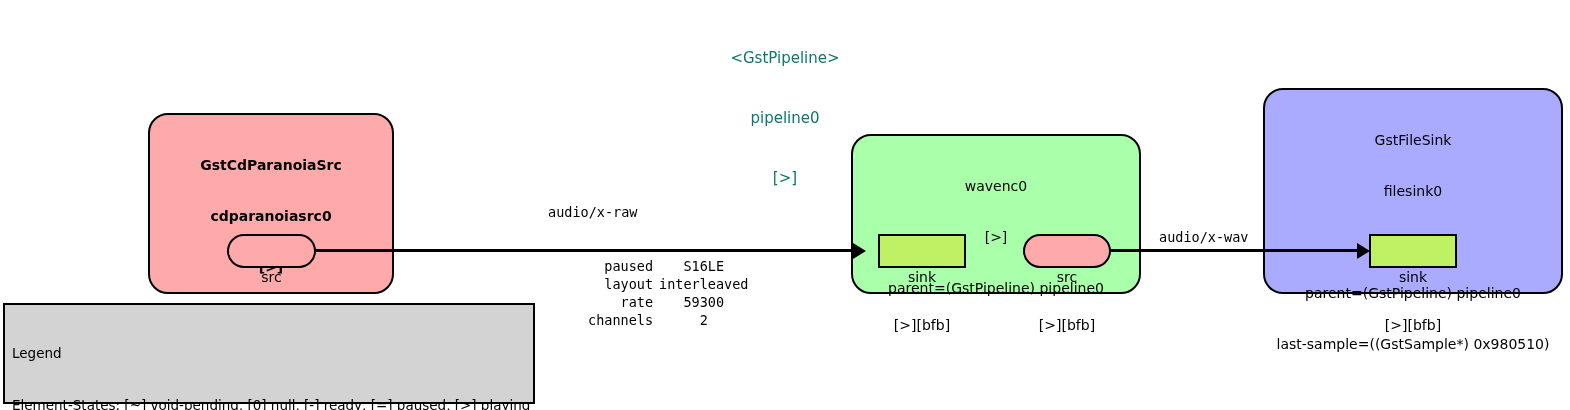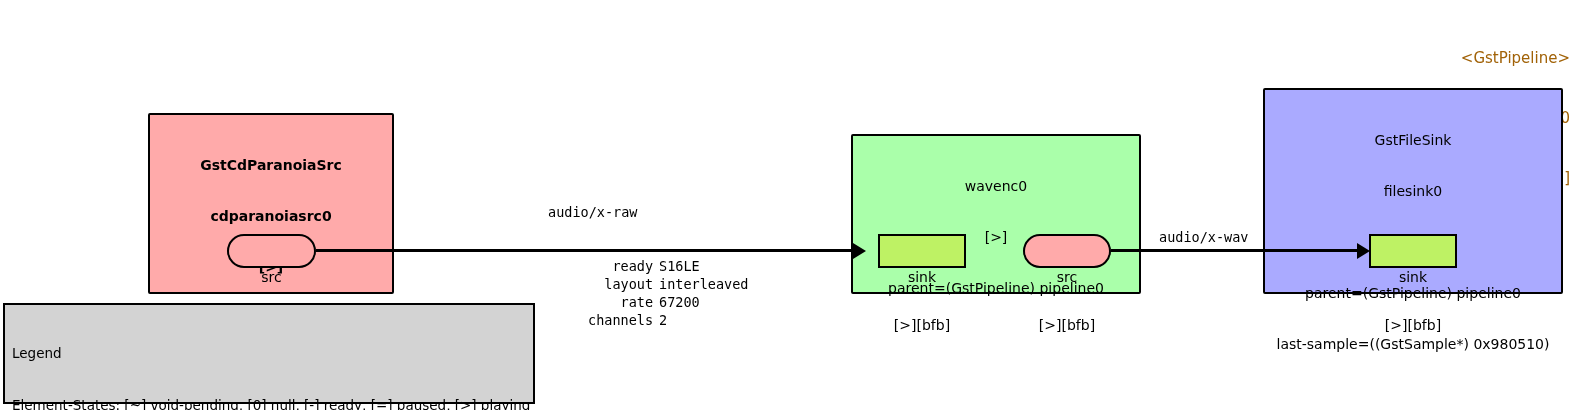--- a/index.html
+++ b/index.html
@@ -14,34 +14,34 @@
     overflow: hidden;
     font-family: "DejaVu Sans", sans-serif;
   }
 
   
   #pipeline-title {
     position: absolute;
     left: 0;
     top: 8px;
     width: 1570px;
-    text-align: right;
+    text-align: center;
     font-size: 15px;
     line-height: 20px;
-    color: #a16207;
+    color: #0f766e;
     white-space: pre;
   }
   #pipeline-title .tline { display: block; }
 
   
   .element {
     position: absolute;
     box-sizing: border-box;
     border: 2px solid #000000;
-    border-radius: 2px;
+    border-radius: 20px;
     text-align: center;
     color: #000000;
   }
   .element .elabel {
     position: absolute;
     left: 0;
     width: 100%;
     top: 8px;
     font-size: 14px;
     line-height: 17px;
@@ -125,21 +125,21 @@
     border-collapse: collapse;
   }
   #caps-audio-x-raw .caps-row { display: table-row; }
   #caps-audio-x-raw .caps-key {
     display: table-cell;
     text-align: right;
     white-space: pre;
   }
   #caps-audio-x-raw .caps-val {
     display: table-cell;
-    text-align: left;
+    text-align: center;
     white-space: pre;
     padding-left: 6px;
     margin-left: 12px;
   }
 
   #caps-audio-x-wav {
     position: absolute;
     left: 1159px;
     top: 228px;
     font-family: "DejaVu Sans Mono", monospace;
@@ -223,30 +223,30 @@
 
 <div class="link-line" id="link1-line"></div>
 <div class="link-head" id="link1-head"></div>
 <div class="link-line" id="link2-line"></div>
 <div class="link-head" id="link2-head"></div>
 
 <div id="caps-audio-x-raw">
   <span class="caps-media">audio/x-raw</span>
   <div class="caps-rows">
     <div class="caps-row">
-      <span class="caps-key">ready</span>
+      <span class="caps-key">paused</span>
       <span class="caps-val">S16LE</span>
     </div>
     <div class="caps-row">
       <span class="caps-key">layout</span>
       <span class="caps-val">interleaved</span>
     </div>
     <div class="caps-row">
       <span class="caps-key">rate</span>
-      <span class="caps-val">67200</span>
+      <span class="caps-val">59300</span>
     </div>
     <div class="caps-row">
       <span class="caps-key">channels</span>
       <span class="caps-val">2</span>
     </div>
   </div>
 </div>
 
 <div id="caps-audio-x-wav">audio/x-wav</div>
 

